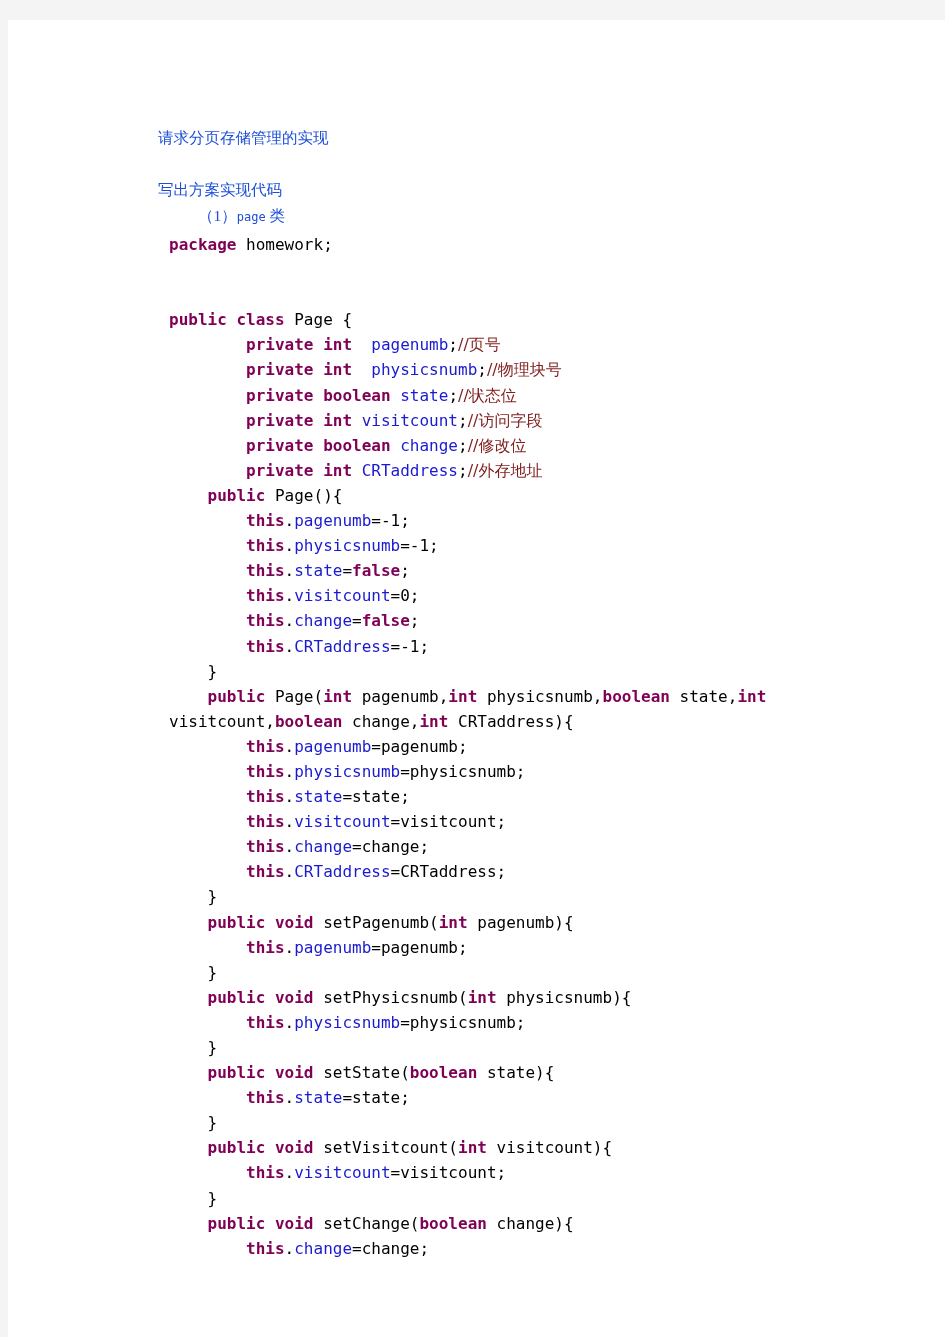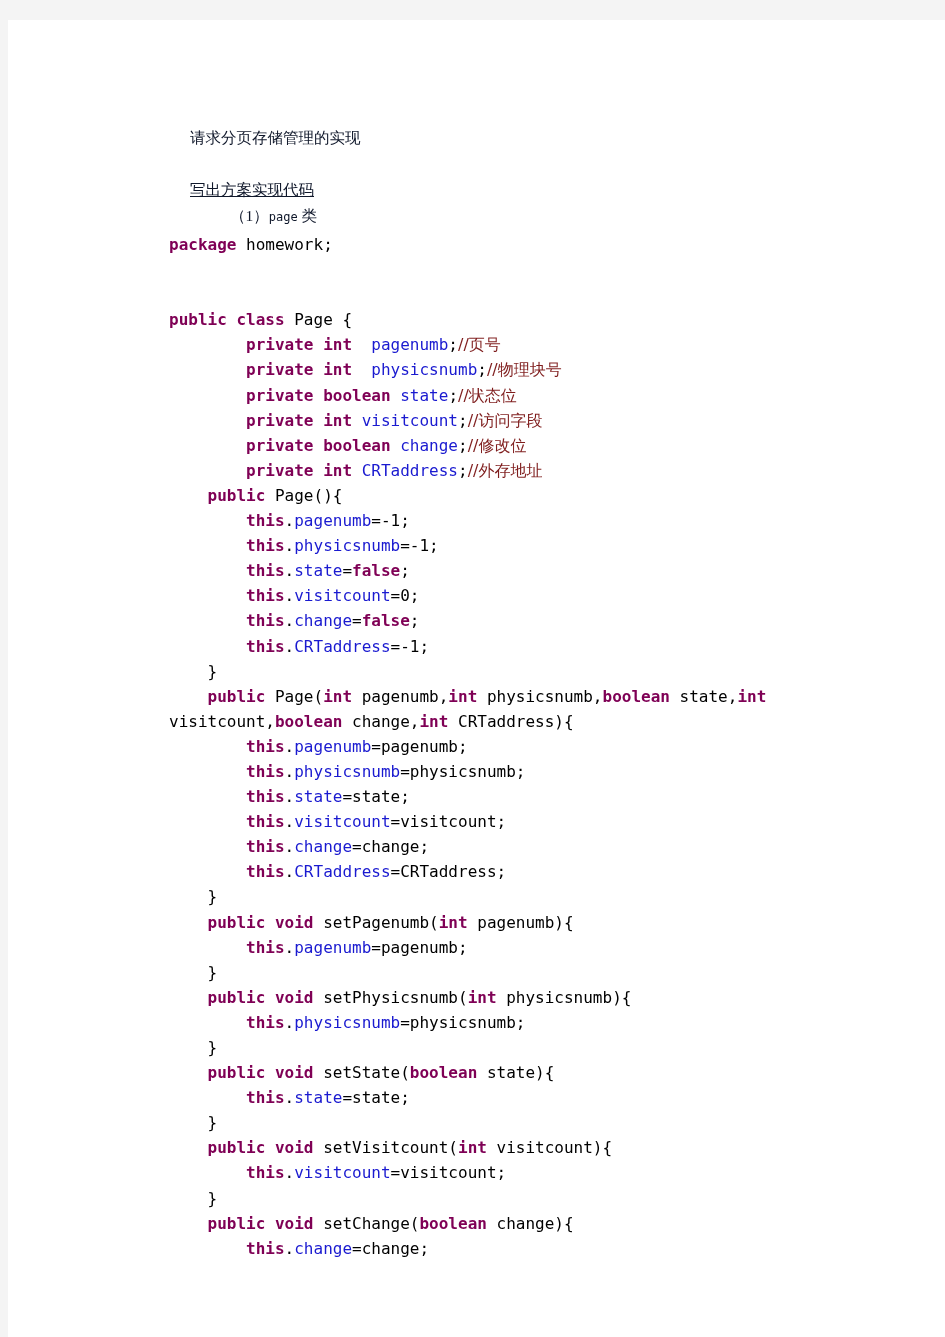--- a/index.html
+++ b/index.html
@@ -24,27 +24,26 @@
   .doc-body {
     position: absolute;
     left: 0;
     top: 0;
     width: 937px;
   }
   
   .prose {
     font-family: "Liberation Serif", serif;
     font-size: 15.5px;
-    color: #0f172a;
+    color: #1d4ed8;
     white-space: pre;
     line-height: 1;
-    margin-left: 32px;
   }
   .l-title      { position: absolute; left: 150px; top: 110px; }
-  .l-writecode  { position: absolute; left: 150px; top: 162px; text-decoration: underline; }
+  .l-writecode  { position: absolute; left: 150px; top: 162px; }
   .l-item1      { position: absolute; left: 190px; top: 188px; }
   .l-item1 .mono-inline {
     font-family: "DejaVu Sans Mono", monospace;
     font-size: 12px;
   }
 
   
   .code {
     position: absolute;
     left: 15px;

